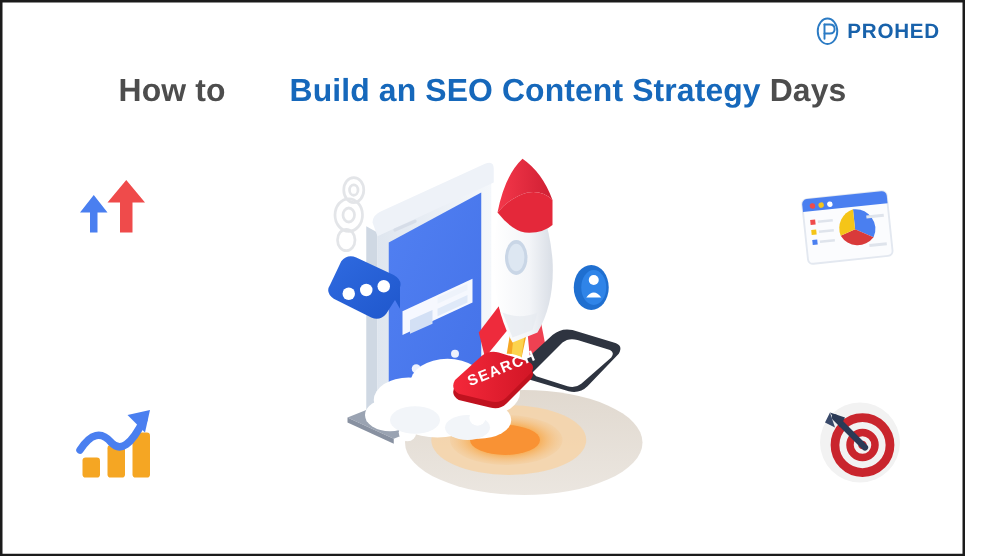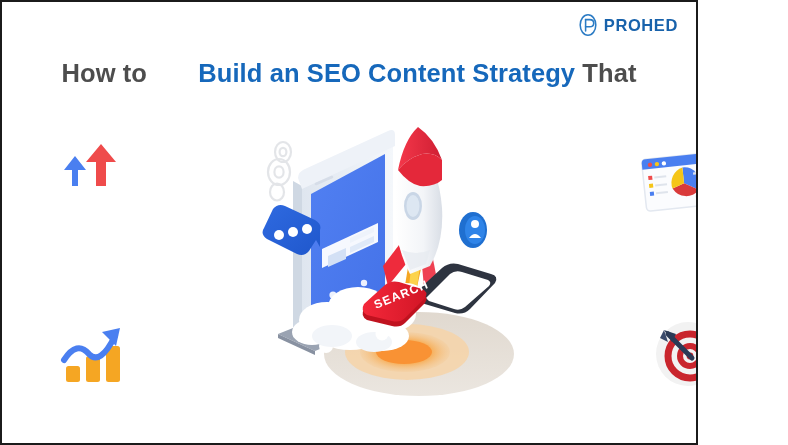--- a/index.html
+++ b/index.html
@@ -2,21 +2,21 @@
 <html><head>
 <meta charset="utf-8">
 <style>
   html,body{margin:0;padding:0;background:#fff;}
   body{
     font-family:"Liberation Sans", sans-serif;
     -webkit-font-smoothing:antialiased;
   }
   #page{
     position:relative;
-    width:698px;height:445px;
+    width:772px;height:445px;
     box-sizing:border-box;
     border:2px solid #1b1b1b;
     background:#ffffff;
     overflow:hidden;
   }
 
   
   .logo{
     position:absolute; top:11px; right:18px;
     display:flex; align-items:center; gap:4px;
@@ -57,21 +57,21 @@
     <svg class="logo-mark" viewBox="0 0 40 40">
       <ellipse cx="20" cy="20" rx="13" ry="17" fill="none" stroke="#2b7bc4" stroke-width="2.6"></ellipse>
       <path d="M16 11 L16 30" stroke="#2b7bc4" stroke-width="2.6" fill="none" stroke-linecap="round"></path>
       <path d="M16 11 L23 11 C27.5 11 29.5 14 29.5 17 C29.5 20 27.5 23 23 23 L16 23" fill="none" stroke="#2b7bc4" stroke-width="2.6" stroke-linecap="round" stroke-linejoin="round"></path>
     </svg>
     <span class="logo-text">PROHED</span>
   </div>
 
   <h1 class="headline">
     <span>
-      <span>How to </span><span class="hl-accent">Build an SEO Content Strategy</span><span> That</span>
+      <span>How to </span><span class="hl-accent">Build an SEO Content Strategy</span><span> Days</span>
     </span><br>
   </h1>
 
   <svg class="art" viewBox="0 0 788 445">
     <defs>
       <linearGradient id="gGround" x1="0" y1="0" x2="0" y2="1">
         <stop offset="0" stop-color="#cfc3b4" stop-opacity=".85"></stop>
         <stop offset="1" stop-color="#cfc3b4" stop-opacity=".55"></stop>
       </linearGradient>
       <radialGradient id="gGlow" cx="50%" cy="50%" r="50%">

